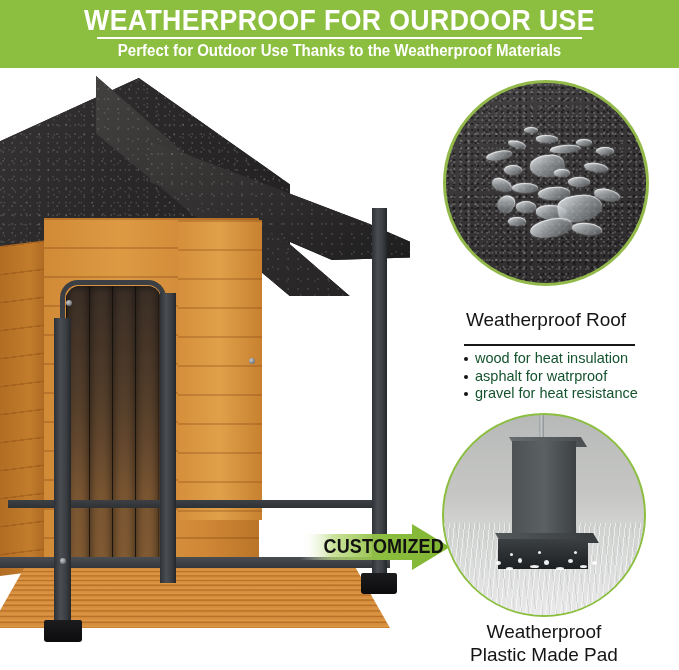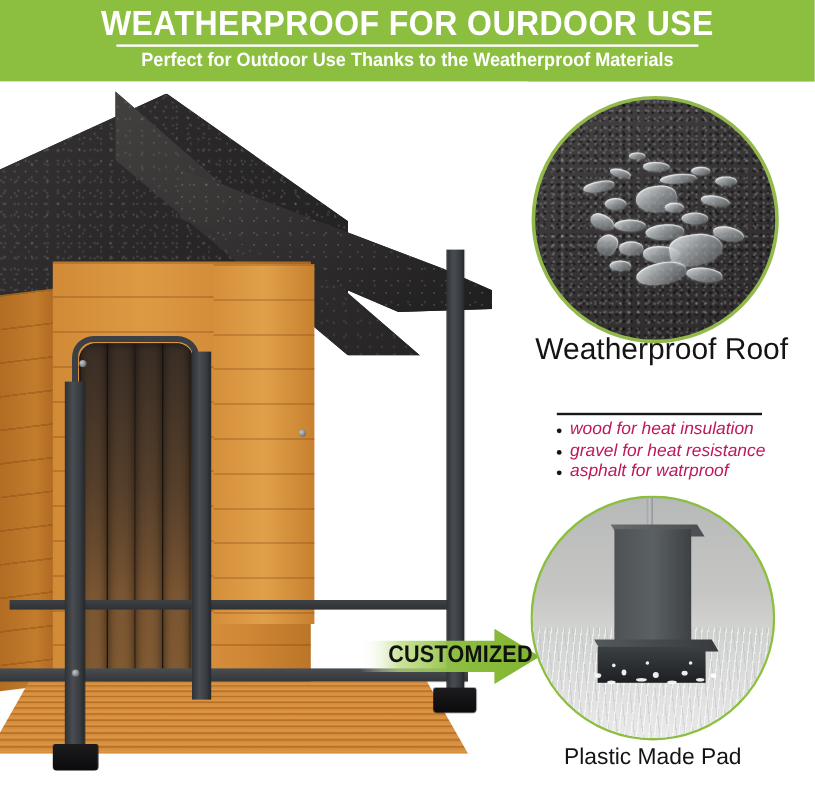--- a/index.html
+++ b/index.html
@@ -354,51 +354,50 @@
   }
   .splash {
     position: absolute;
     border-radius: 50%;
     background: rgba(255,255,255,0.92);
   }
 
   
   .caption-roof {
     position: absolute;
-    left: 446px; top: 280px;
+    left: 446px; top: 308px;
     width: 200px;
     text-align: center;
     color: #141414;
     font-family: "Liberation Sans Narrow", "Liberation Sans", sans-serif;
-    font-size: 25px;
+    font-size: 19px;
     line-height: 23px;
     font-weight: 400;
   }
   .caption-roof .line { white-space: nowrap; }
 
   .caption-divider {
     position: absolute;
     left: 464px; top: 344px;
     width: 171px;
     height: 2px;
     background: #171717;
   }
 
   .bullet-list {
     position: absolute;
     left: 462px; top: 350px;
     width: 210px;
     list-style: none;
     margin: 0;
     padding: 0;
-    color: #be185d;
+    color: #14532d;
     font-family: "Liberation Sans Narrow", "Liberation Sans", sans-serif;
     font-size: 14.5px;
     line-height: 16.5px;
-    font-style: italic;
   }
   .bullet-list li {
     position: relative;
     padding-left: 13px;
     white-space: nowrap;
     margin-bottom: 1px;
   }
   .bullet-list li::before {
     content: "";
     position: absolute;
@@ -507,22 +506,22 @@
     <div class="water-drop" style="left:126px; top:140px; width:30px; height:12px; border-radius:50%; transform:rotate(6deg);"></div>
     <div class="water-drop" style="left:108px; top:86px;  width:16px; height:8px;  border-radius:50%;"></div>
   </div>
 
   <div class="caption-roof">
     <div class="line">Weatherproof Roof</div>
   </div>
   <div class="caption-divider"></div>
   <ul class="bullet-list">
     <li>wood for heat insulation</li>
+    <li>asphalt for watrproof</li>
     <li>gravel for heat resistance</li>
-    <li>asphalt for watrproof</li>
   </ul>
 
   <div class="circle circle-feet">
     <div class="feet-wet-floor"></div>
     <div class="feet-rod"></div>
     <div class="feet-post-top"></div>
     <div class="feet-post"></div>
     <div class="feet-pad-top"></div>
     <div class="feet-pad"></div>
 
@@ -534,16 +533,17 @@
     <div class="splash" style="left:112px; top:152px; width:8px;  height:3px;"></div>
     <div class="splash" style="left:124px; top:144px; width:5px;  height:4px;"></div>
     <div class="splash" style="left:136px; top:150px; width:7px;  height:3px;"></div>
     <div class="splash" style="left:148px; top:146px; width:5px;  height:4px;"></div>
     <div class="splash" style="left:66px;  top:138px; width:3px;  height:3px;"></div>
     <div class="splash" style="left:94px;  top:136px; width:3px;  height:3px;"></div>
     <div class="splash" style="left:130px; top:136px; width:3px;  height:3px;"></div>
   </div>
 
   <div class="caption-feet">
+    <div class="line">Weatherproof</div>
     <div class="line">Plastic Made Pad</div>
   </div>
 
 </div>
 
 </body></html>

